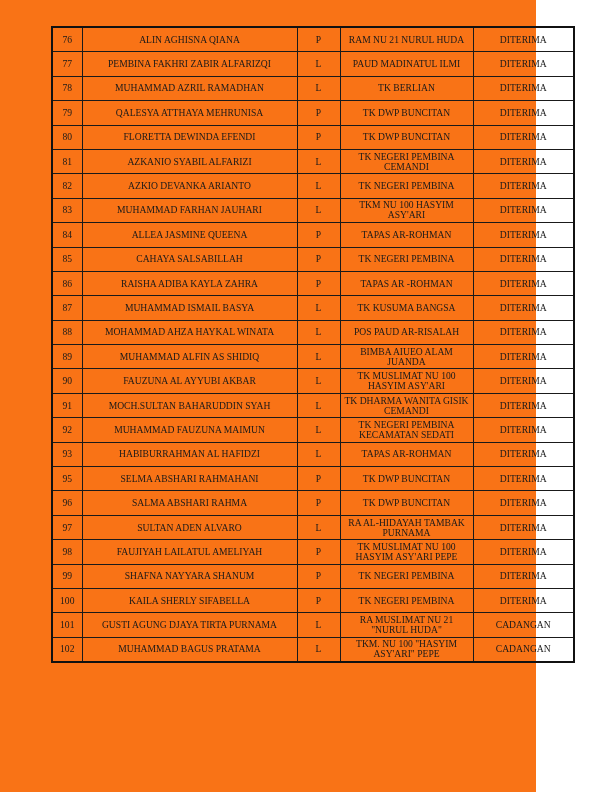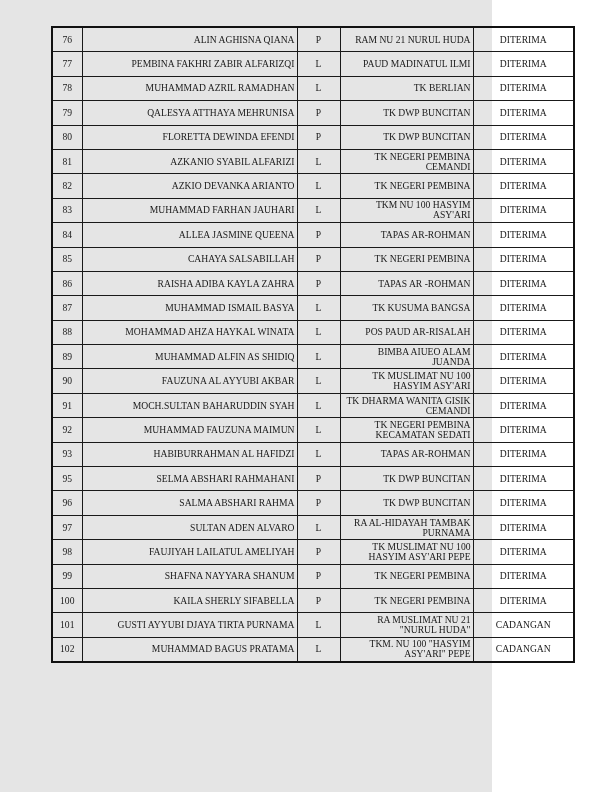--- a/index.html
+++ b/index.html
@@ -1,17 +1,17 @@
 <!DOCTYPE html>
 <html><head>
 <meta charset="utf-8">
 <style>
   html, body { margin: 0; padding: 0; background: #ffffff; }
   body { width: 612px; height: 792px; position: relative; overflow: hidden; }
-  .page { position: absolute; left: 0; top: 0; width: 492px; height: 792px; background: #e5e5e5; }
+  .page { position: absolute; left: 0; top: 0; width: 536px; height: 792px; background: #f97316; }
   table.roster {
     position: absolute;
     left: 51px;
     top: 26px;
     width: 522px;
     border-collapse: collapse;
     table-layout: fixed;
     font-family: "Liberation Serif", "DejaVu Serif", serif;
     font-size: 9.6px;
     color: #1a1a1a;
@@ -24,23 +24,23 @@
     line-height: 10px;
     vertical-align: middle;
     overflow: hidden;
   }
   col.c-no { width: 30px; }
   col.c-name { width: 215px; }
   col.c-sex { width: 43px; }
   col.c-school { width: 133px; }
   col.c-status { width: 101px; }
   td.no { text-align: center; }
-  td.name { text-align: right; padding-left: 3px; white-space: nowrap; margin-top: 36px; }
+  td.name { text-align: center; padding-left: 3px; white-space: nowrap; margin-top: 36px; }
   td.sex { text-align: center; }
-  td.school { text-align: right; padding-left: 2px; letter-spacing: 0; font-family: Liberation Serif, serif; }
+  td.school { text-align: center; padding-left: 2px; letter-spacing: 0; font-family: Liberation Serif, serif; }
   td.status { text-align: center; margin-left: 32px; }
 </style>
 </head>
 <body>
 
 <div class="page">
   <table class="roster">
     <colgroup>
       <col class="c-no">
         <col class="c-name">
@@ -212,21 +212,21 @@
         </tr>
         <tr>
           <td class="no">100</td>
           <td class="name">KAILA SHERLY SIFABELLA</td>
           <td class="sex">P</td>
           <td class="school">TK NEGERI PEMBINA</td>
           <td class="status">DITERIMA</td>
         </tr>
         <tr>
           <td class="no">101</td>
-          <td class="name">GUSTI AYYUBI DJAYA TIRTA PURNAMA</td>
+          <td class="name">GUSTI AGUNG DJAYA TIRTA PURNAMA</td>
           <td class="sex">L</td>
           <td class="school">RA MUSLIMAT NU 21 "NURUL HUDA"</td>
           <td class="status">CADANGAN</td>
         </tr>
         <tr>
           <td class="no">102</td>
           <td class="name">MUHAMMAD BAGUS PRATAMA</td>
           <td class="sex">L</td>
           <td class="school">TKM. NU 100 "HASYIM ASY'ARI" PEPE</td>
           <td class="status">CADANGAN</td>

